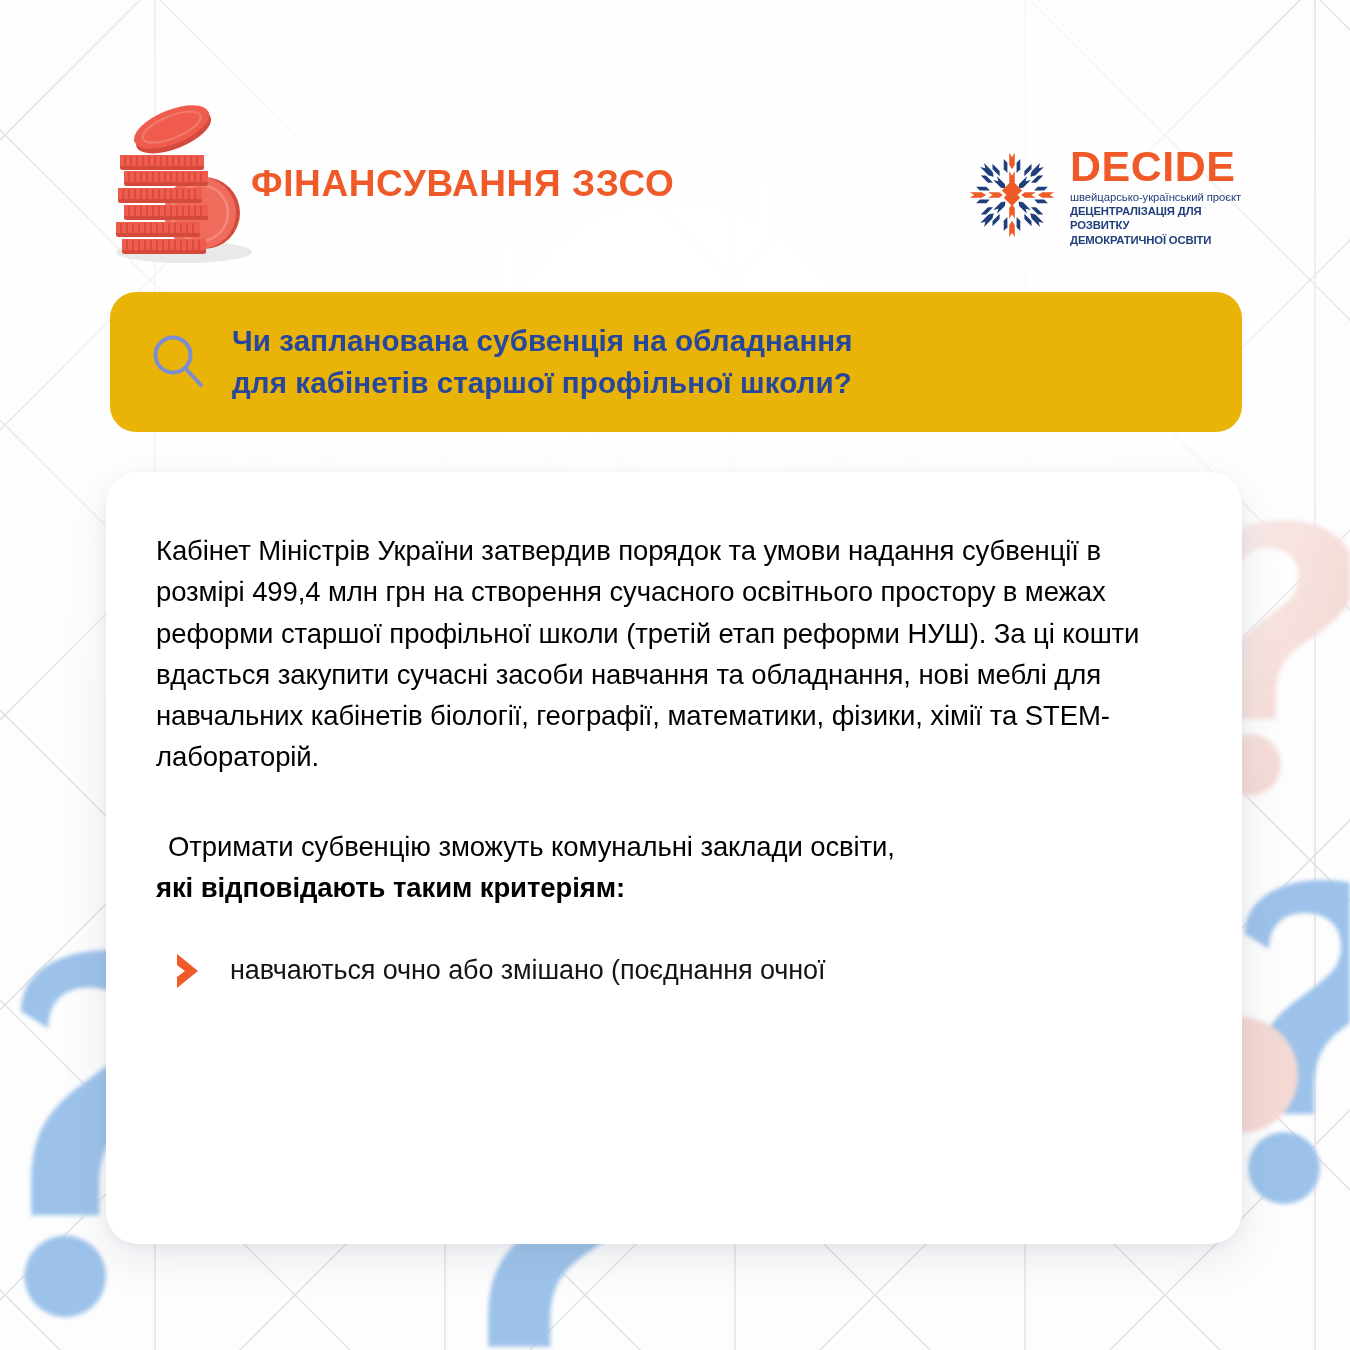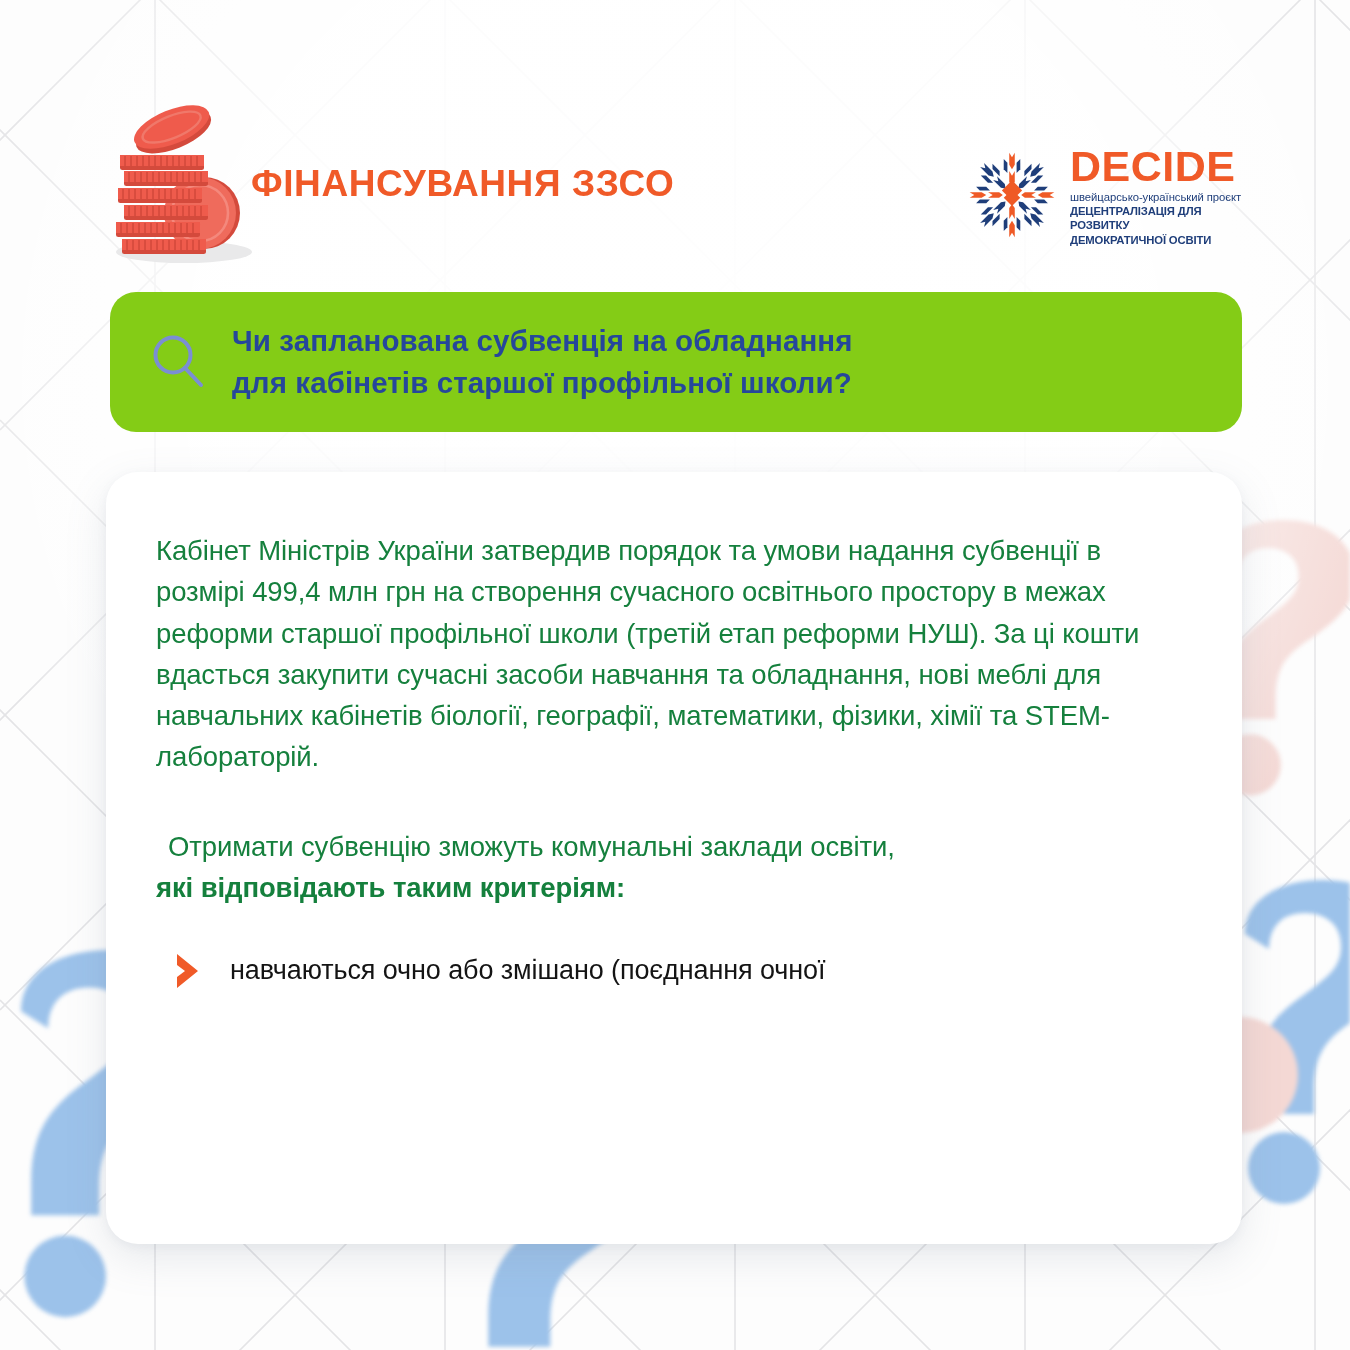--- a/index.html
+++ b/index.html
@@ -121,21 +121,21 @@
     font-family: "Liberation Sans", sans-serif;
   }
 
   
   .question-bar {
     position: absolute;
     left: 110px;
     top: 292px;
     width: 1132px;
     height: 140px;
-    background: #84cc16;
+    background: #eab308;
     border-radius: 26px;
     z-index: 12;
     display: flex;
     align-items: center;
   }
   .search-icon {
     flex: none;
     width: 62px;
     height: 62px;
     margin-left: 38px;
@@ -162,21 +162,21 @@
     box-shadow: 0 14px 42px rgba(120,130,150,0.16),
                 0 3px 10px rgba(120,130,150,0.08);
     z-index: 14;
     box-sizing: border-box;
     padding: 58px 56px 0 50px;
   }
 
   .para {
     font-size: 27.5px;
     line-height: 1.5;
-    color: #15803d;
+    color: #000000;
     letter-spacing: -0.1px;
     font-family: "Liberation Sans", sans-serif;
     margin: 0;
   }
   .para-lead { margin-bottom: 48px; }
 
   .intro-line  { display: block; margin-left: 12px; }
   .intro-bold  { display: block; font-weight: bold; }
 
   .bullets {

